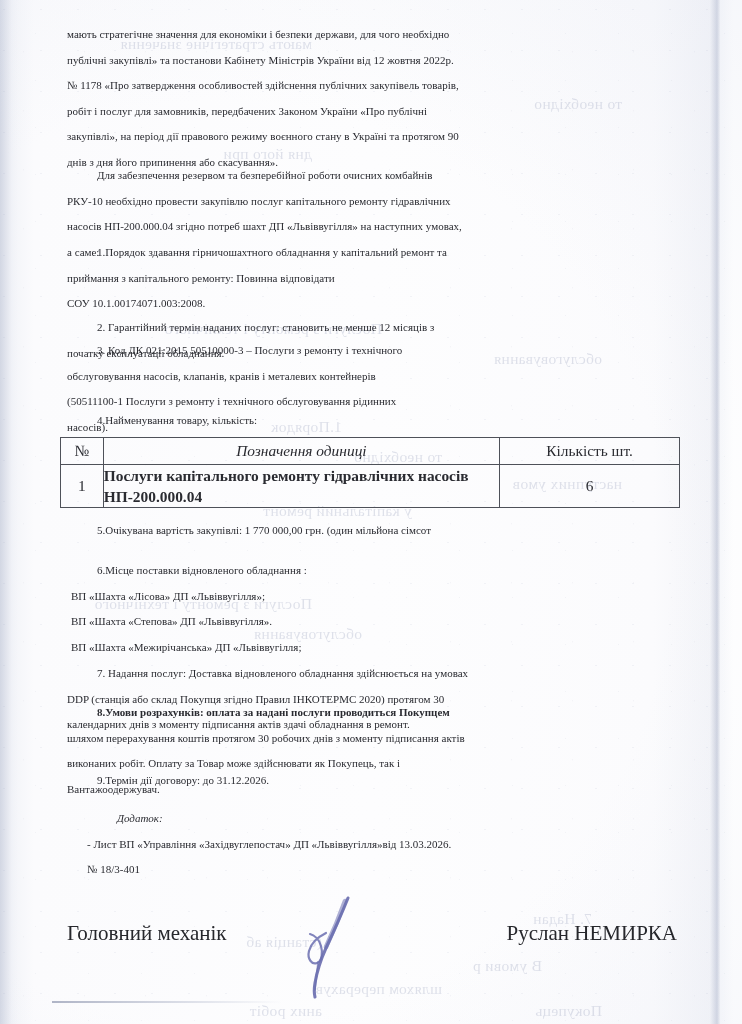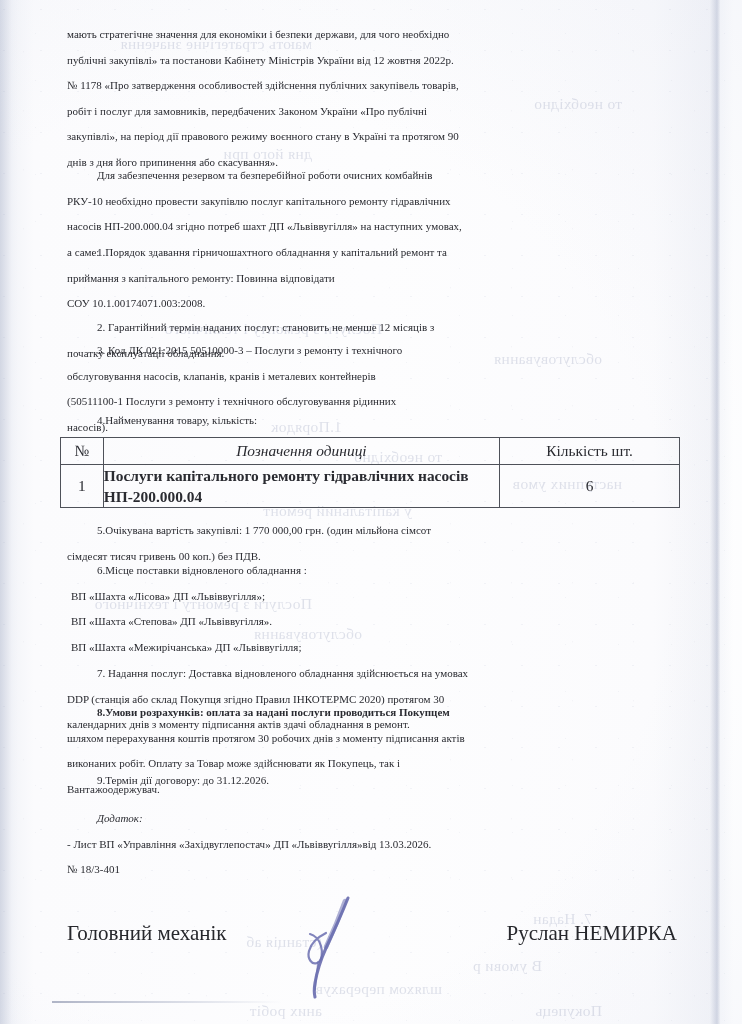--- a/index.html
+++ b/index.html
@@ -246,21 +246,20 @@
             <div>Послуги  капітального ремонту гідравлічних насосів</div>
             <div>НП-200.000.04</div>
           </td>
           <td class="col-qty qty-cell">6</td>
         </tr>
       </tbody>
     </table>
 
     <div class="body-text lines" style="top:518px;">
       <div style="text-indent:30px;">5.Очікувана вартість закупівлі:  1 770 000,00 грн. (один мільйона сімсот</div>
-      <div>сімдесят тисяч  гривень 00 коп.) без ПДВ.</div>
     </div>
 
     <div class="body-text lines" style="top:558px;">
       <div style="text-indent:30px;">6.Місце поставки відновленого обладнання :</div>
       <div style="padding-left:4px;">ВП «Шахта  «Лісова»  ДП «Львіввугілля»;</div>
       <div style="padding-left:4px;">ВП «Шахта  «Степова»  ДП «Львіввугілля».</div>
       <div style="padding-left:4px;">ВП «Шахта  «Межирічанська»  ДП «Львіввугілля;</div>
     </div>
 
     <div class="body-text lines" style="top:661px;">
@@ -273,21 +272,21 @@
       <div style="text-indent:30px;font-weight:bold;">8.Умови розрахунків: оплата   за надані послуги проводиться Покупцем</div>
       <div>шляхом перерахування коштів протягом 30 робочих днів з моменту підписання актів</div>
       <div>виконаних робіт. Оплату за Товар може здійснювати як Покупець, так і</div>
       <div>Вантажоодержувач.</div>
     </div>
 
     <div class="body-text lines" style="top:768px;">
       <div style="text-indent:30px;">9.Термін дії договору:  до 31.12.2026.</div>
     </div>
 
-    <div class="body-text lines" style="top:806px;">
+    <div class="body-text lines" style="top:806px;margin-left:20px;">
       <div class="italic" style="text-indent:30px;">Додаток:</div>
       <div>- Лист  ВП «Управління «Західвуглепостач»  ДП «Львіввугілля»від 13.03.2026.</div>
       <div>№ 18/3-401</div>
     </div>
 
     <svg id="ink-signature" viewBox="0 0 104 108">
       <g fill="none" stroke="#6b6fb0" stroke-linecap="round" stroke-linejoin="round">
         <path d="M52 5 C46 20, 38 38, 30 55 C25 66, 21 78, 19 90 C18 96, 18 100, 19 104" stroke-width="3.1" opacity=".92"></path>
         <path d="M49 8 C44 22, 37 39, 30 54" stroke-width="4.6" opacity=".55"></path>
         <path d="M30 40 C22 44, 15 50, 13 58 C11 66, 16 72, 21 70 C26 68, 27 60, 25 53 C23 46, 18 42, 14 41" stroke-width="2.2" opacity=".85"></path>

